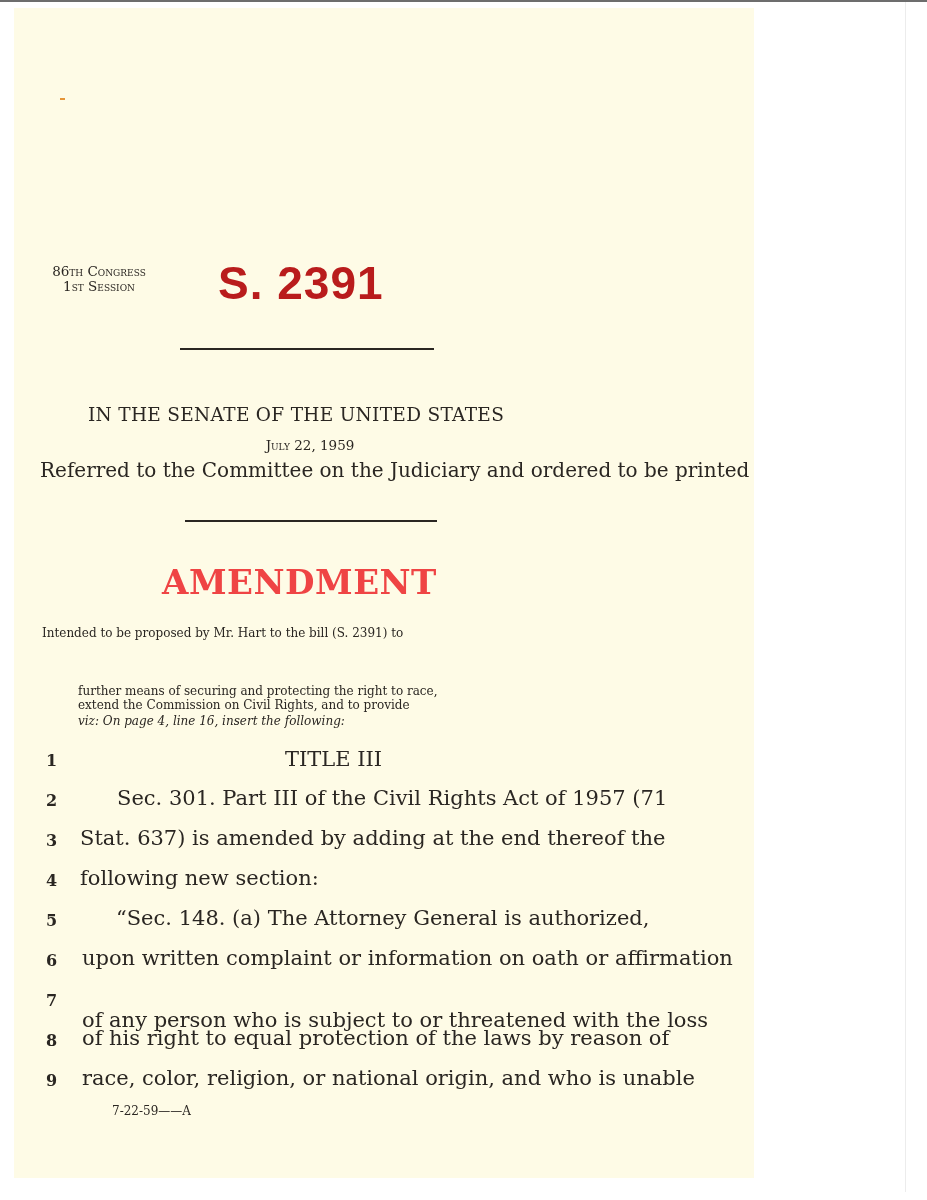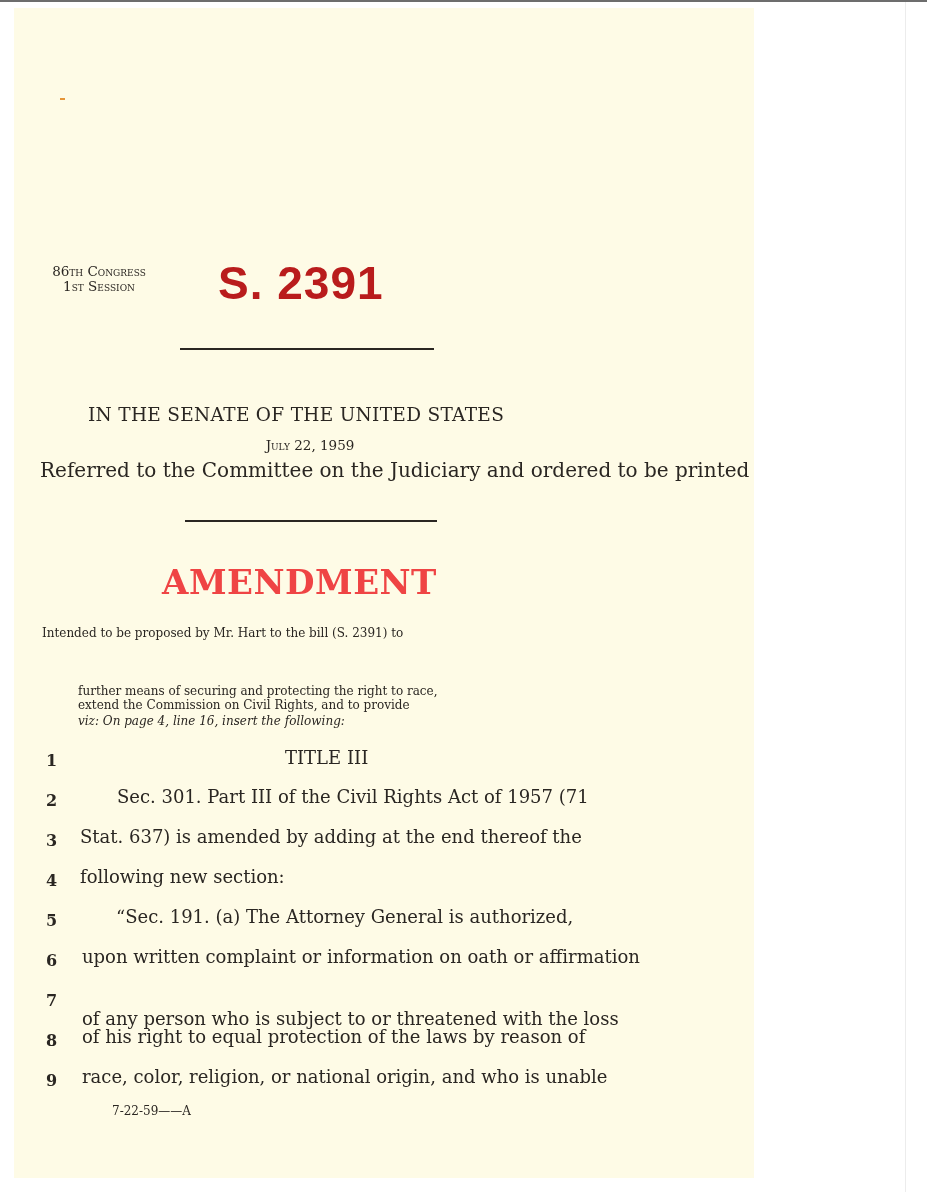--- a/index.html
+++ b/index.html
@@ -32,21 +32,21 @@
     left:162px; top:562px; font-family:"DejaVu Serif", serif; font-weight:bold;
     font-size:34px; letter-spacing:0.5px; color:#ef4444;
   }
   .preamble { font-size:12px; line-height:30px; }
   .p1 { left:42px; top:618px; }
   .p2 { left:78px; top:646px;margin-top:44px; }
   .p3 { left:78px; top:676px; }
   .p4 { left:78px; top:706px;font-style:italic; }
 
   .ln { position:absolute; left:46px; width:22px; font-size:16px; font-weight:bold; text-align:left; }
-  .lt { position:absolute; font-size:18px; white-space:nowrap; }
+  .lt { position:absolute; font-size:21px; white-space:nowrap; }
   .footer { left:112px; top:1104px; font-size:12px; }
   .mark { position:absolute; left:60px; top:98px; width:5px; height:2px; background:#e59538; }
 </style>
 </head>
 <body>
 
 <div class="topline"></div>
 <div class="rightline"></div>
 
 <div class="paper"></div>
@@ -84,21 +84,21 @@
 <div>
   <span class="ln" style="top:831px;">3</span>
   <span class="lt" style="left:80px; top:826px;">Stat. 637) is amended by adding at the end thereof the</span>
 </div>
 <div>
   <span class="ln" style="top:871px;">4</span>
   <span class="lt" style="left:80px; top:866px;">following new section:</span>
 </div>
 <div>
   <span class="ln" style="top:911px;">5</span>
-  <span class="lt" style="left:116px; top:906px;">“Sec. 191. (a) The Attorney General is authorized,</span>
+  <span class="lt" style="left:116px; top:906px;">“Sec. 148. (a) The Attorney General is authorized,</span>
 </div>
 <div>
   <span class="ln" style="top:951px;">6</span>
   <span class="lt" style="left:82px; top:946px;">upon written complaint or information on oath or affirmation</span>
 </div>
 <div>
   <span class="ln" style="top:991px;">7</span>
   <span class="lt" style="left:82px; top:1008px;">of any person who is subject to or threatened with the loss</span>
 </div>
 <div>

